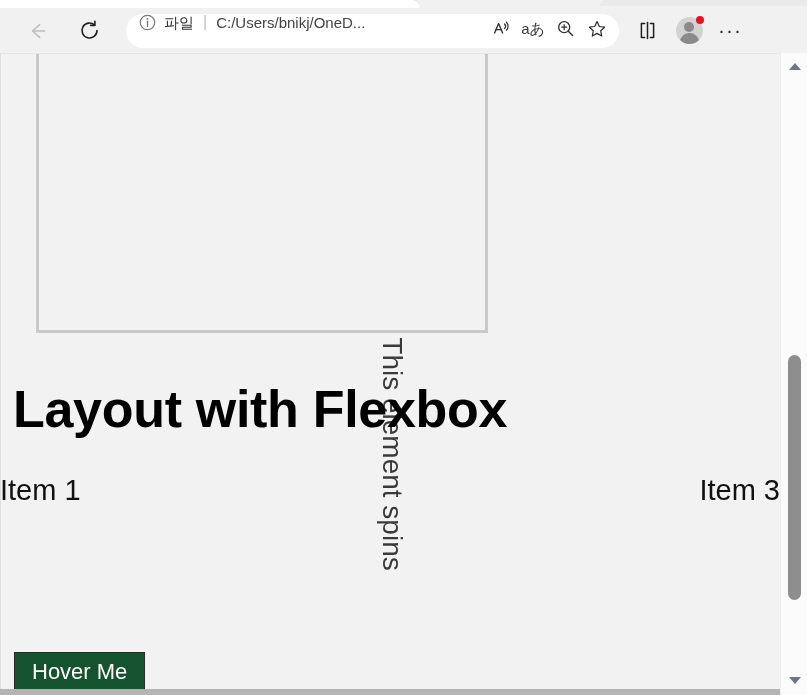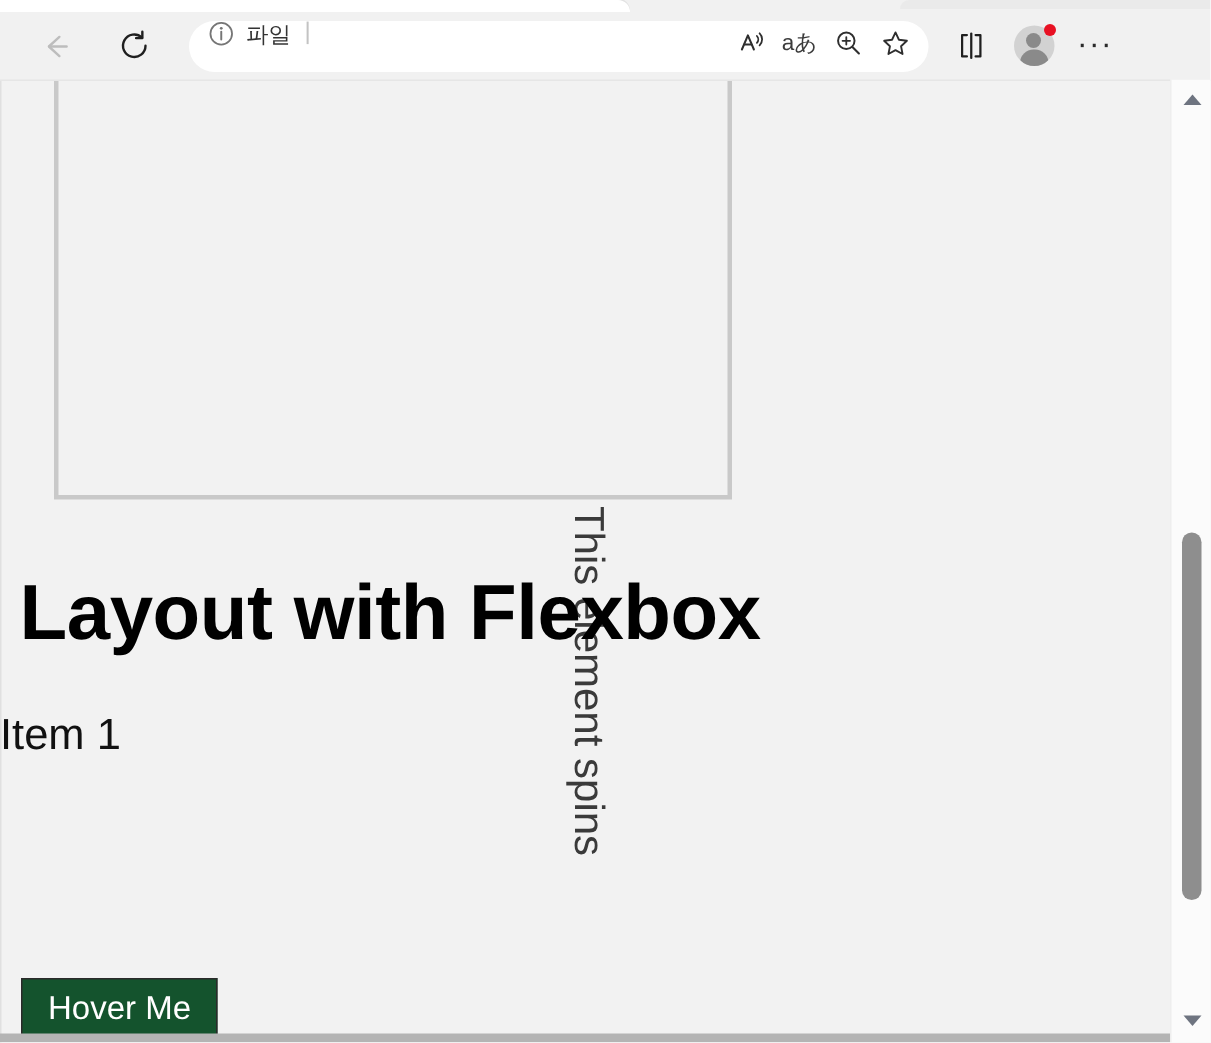--- a/index.html
+++ b/index.html
@@ -321,20 +321,21 @@
     <div class="omnibox">
       <span class="info-icon">
         <svg width="17" height="17" viewBox="0 0 17 17">
           <circle cx="8.5" cy="8.5" r="7.2" fill="none" stroke="#767676" stroke-width="1.2"></circle>
           <circle cx="8.5" cy="4.9" r="0.95" fill="#767676"></circle>
           <line x1="8.5" y1="7.2" x2="8.5" y2="12.4" stroke="#767676" stroke-width="1.3" stroke-linecap="round"></line>
         </svg>
       </span>
       <span class="omni-scheme">파일</span>
       <span class="omni-sep">|</span>
+      <span class="omni-url">C:/Users/bnikj/OneD...</span>
 
       <span class="omni-actions">
         <span class="omni-icon">
           <svg width="19" height="19" viewBox="0 0 19 19">
             <path d="M2.6 14 L6.6 4.6 L10.6 14" fill="none" stroke="#2f2f2f" stroke-width="1.35" stroke-linecap="round" stroke-linejoin="round"></path>
             <line x1="4.2" y1="10.6" x2="9.0" y2="10.6" stroke="#2f2f2f" stroke-width="1.35" stroke-linecap="round"></line>
             <path d="M12.6 5.0 A3.4 3.4 0 0 1 12.6 9.6" fill="none" stroke="#2f2f2f" stroke-width="1.2" stroke-linecap="round"></path>
             <path d="M14.4 3.2 A5.6 5.6 0 0 1 14.4 11.2" fill="none" stroke="#2f2f2f" stroke-width="1.2" stroke-linecap="round"></path>
           </svg>
         </span>
@@ -382,20 +383,21 @@
     <div class="page-left-edge"></div>
 
     <div class="demo-box"></div>
 
     <div class="spin-text">This element spins</div>
 
     <div class="h2-heading" id="heading-flexbox">Layout with Flexbox</div>
 
     <div class="flex-row">
       <span class="flex-item">Item 1</span>
+      <span class="flex-item">Item 3</span>
     </div>
 
 
     <button class="hover-btn">Hover Me</button>
 
     <div class="page-bottom-edge"></div>
   </div>
 
   <div class="scrollbar">
     <div class="sb-arrow up">

